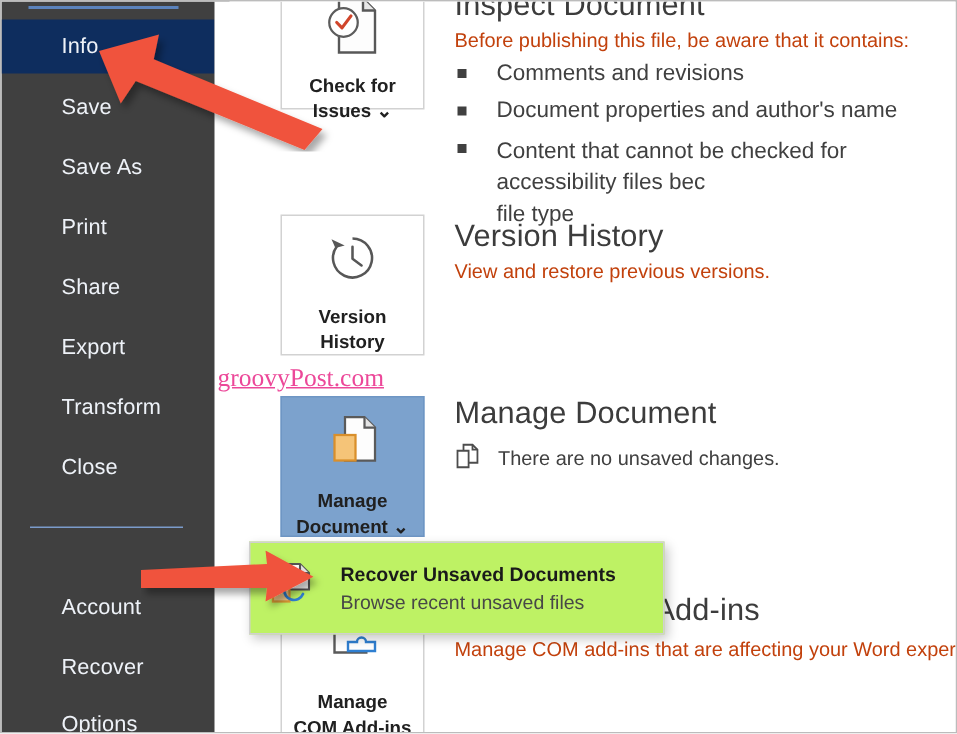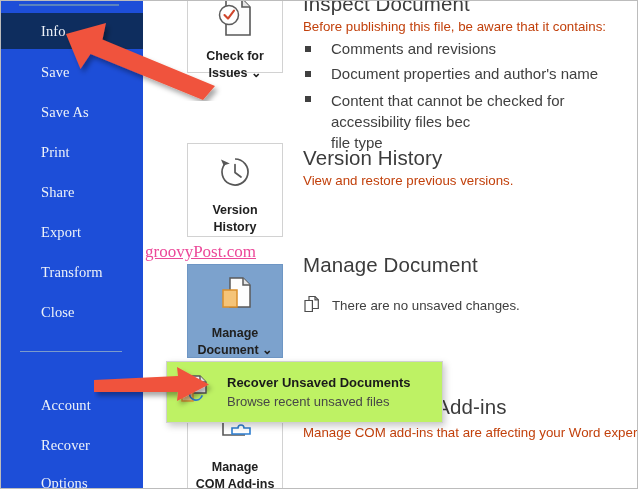--- a/index.html
+++ b/index.html
@@ -20,23 +20,22 @@
     background: #ffffff;
     border: 1px solid #bcbcbc;
   }
 
   
   #sidebar {
     position: absolute;
     left: 0; top: 0;
     width: 152px;
     height: 489px;
-    background: #1d4ed8;
+    background: #404040;
     overflow: hidden;
-    font-family: Liberation Serif, serif;
   }
   .side-top-rule {
     position: absolute;
     left: 18px; top: 3px;
     width: 100px; height: 2px;
     background: #5b83bd;
   }
   .nav-item {
     position: absolute;
     left: 0;
@@ -290,21 +289,21 @@
           <rect x="9" y="17" width="14" height="17" fill="#f5c478" stroke="#d98f2b" stroke-width="1.5"></rect>
         </svg>
       </span>
       <div class="tile-label">
         <span>Manage</span><br>
         <span>Document</span>
         <span>⌄</span>
       </div>
     </div>
 
-    <div class="sec-head" style="left:160px; top:252px;">Manage Document</div>
+    <div class="sec-head" style="left:160px; top:263px;">Manage Document</div>
 
     <div class="inline-icon-row" style="left:160px; top:294px;">
       <span class="gl">
         <svg width="17" height="18" viewBox="0 0 17 18">
           <path d="M6 1.5 H12 L15.3 4.8 V13.5 H6 Z" fill="#ffffff" stroke="#4d4d4d" stroke-width="1.2"></path>
           <path d="M12 1.5 L12 4.8 L15.3 4.8" fill="none" stroke="#4d4d4d" stroke-width="1.2"></path>
           <path d="M2 5.5 H9.4 V16.5 H2 Z" fill="#ffffff" stroke="#4d4d4d" stroke-width="1.2"></path>
         </svg>
       </span>
       <span>There are no unsaved changes.</span>

